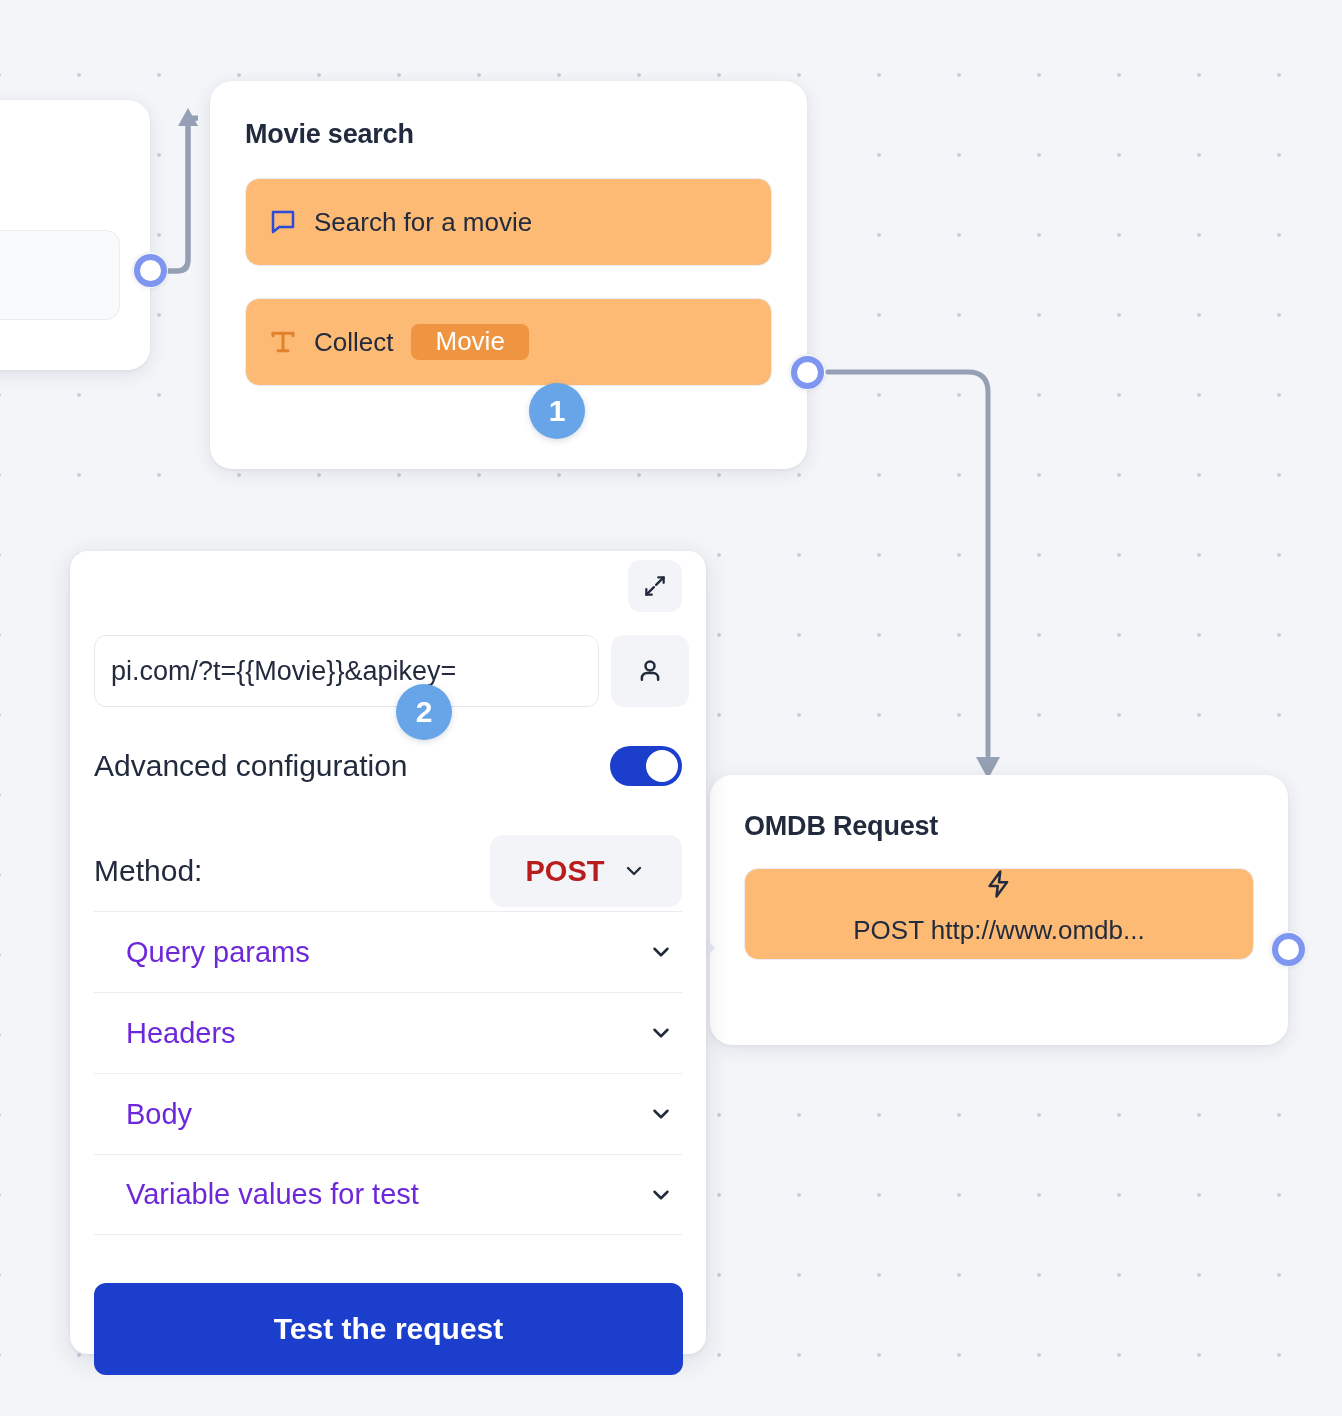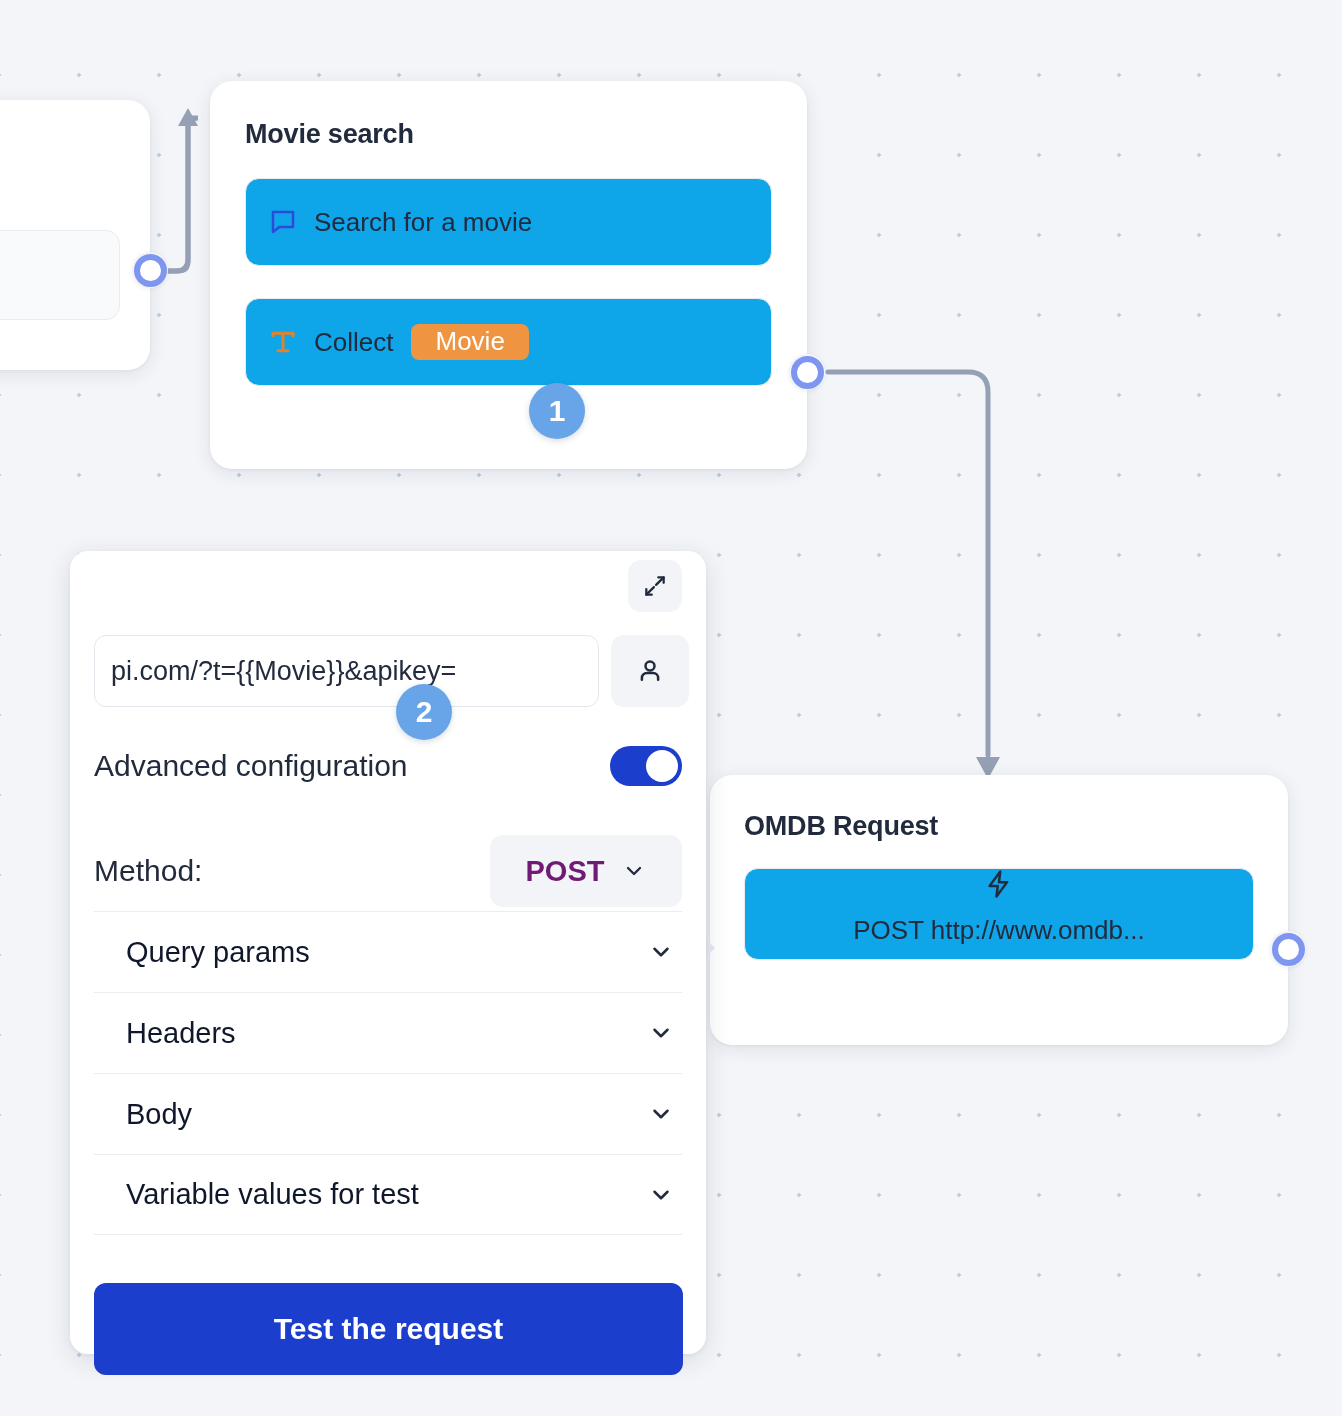--- a/index.html
+++ b/index.html
@@ -31,21 +31,21 @@
   .node-title {
     font-size: 27px;
     font-weight: 700;
     color: #222b3d;
     letter-spacing: -0.2px;
   }
   .node-row {
     display: flex;
     align-items: center;
     gap: 16px;
-    background: #0ea5e9;
+    background: #fdba74;
     border: 1px solid #e9ecf2;
     border-radius: 14px;
     padding: 0 22px;
     height: 88px;
     font-size: 26px;
     color: #222b3d;
   }
   .node-row .label { white-space: nowrap; }
 
   
@@ -257,40 +257,40 @@
     border: none;
     border-radius: 13px;
     height: 72px;
     min-width: 192px;
     display: flex;
     align-items: center;
     justify-content: center;
     gap: 18px;
     font-size: 29px;
     font-weight: 700;
-    color: #701a75;
+    color: #b91c1c;
     cursor: pointer;
     padding: 0 22px;
   }
 
   .accordion {
     position: absolute;
     left: 24px;
     top: 360px;
     width: 588px;
   }
   .acc-item {
     height: 81px;
     border-top: 1px solid #ebedf2;
     display: flex;
     align-items: center;
     justify-content: space-between;
     padding: 0 8px 0 32px;
     font-size: 29px;
-    color: #0f172a;
+    color: #6d28d9;
     cursor: pointer;
   }
   .acc-item:last-child { border-bottom: 1px solid #ebedf2; }
 
   .test-btn {
     position: absolute;
     left: 94px;
     top: 1283px;
     width: 589px;
     height: 92px;

